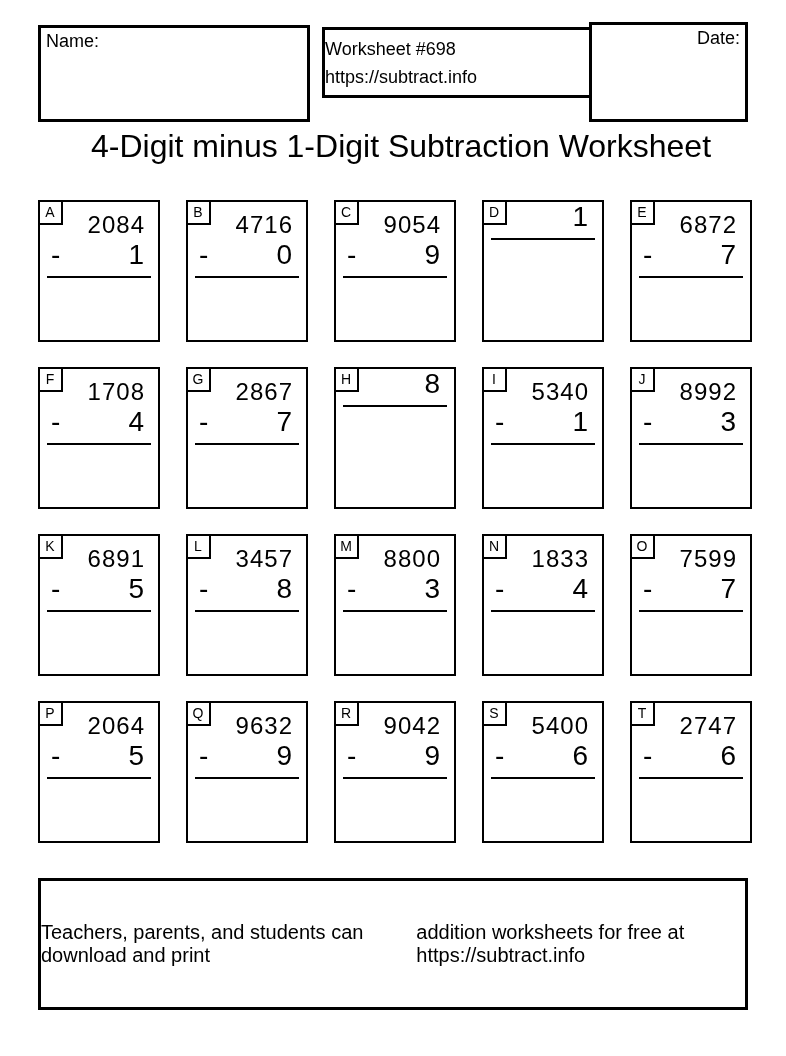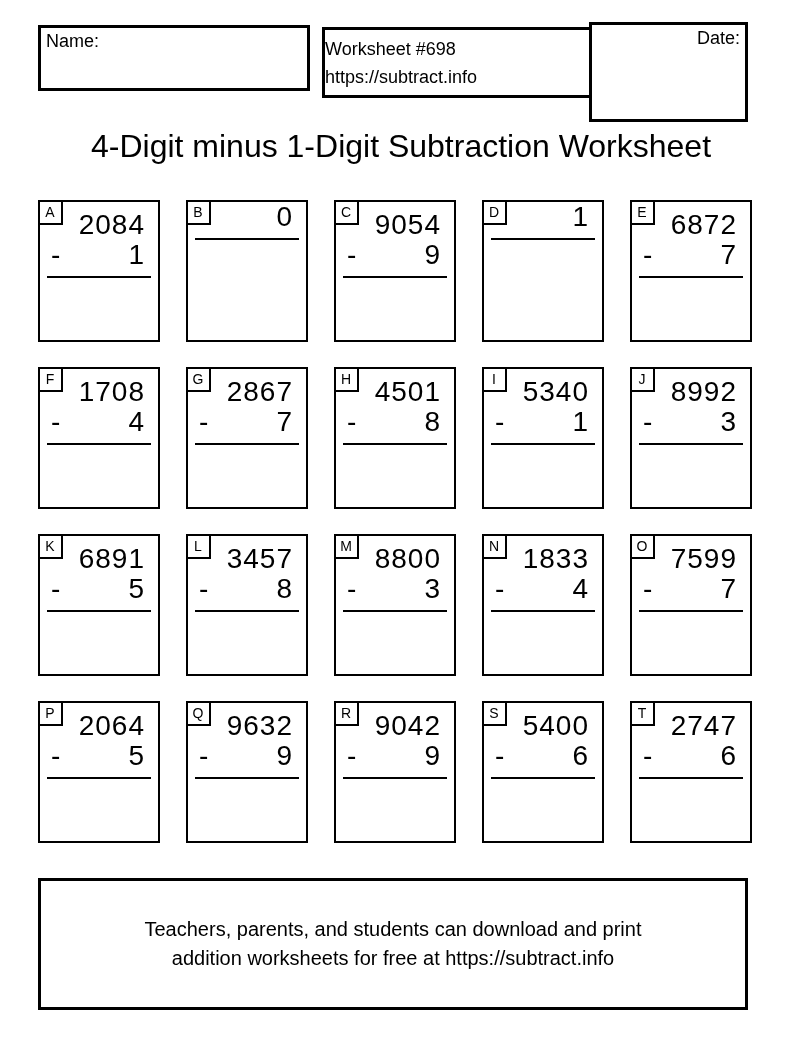--- a/index.html
+++ b/index.html
@@ -16,21 +16,21 @@
     overflow: hidden;
   }
 
   
   .hbox {
     position: absolute;
     border: 3px solid #000;
     box-sizing: border-box;
     background: #fff;
   }
-  #name-box  { left: 38px;  top: 25px; width: 272px; height: 66px; }
+  #name-box  { left: 38px;  top: 25px; width: 272px; height: 97px; }
   #date-box  { left: 589px; top: 22px; width: 159px; height: 100px; text-align: right; }
   #worksheet-box {
     left: 322px; top: 27px; width: 288px; height: 71px;
     display: flex; flex-direction: column;
     align-items: flex-start; justify-content: center;
     font-size: 18px; line-height: 28px;
   }
   .corner-label {
     font-size: 18px;
     padding: 3px 5px;
@@ -69,21 +69,21 @@
     border: 2.5px solid #000;
     box-sizing: content-box;
     background: #fff;
     display: flex; align-items: center; justify-content: center;
     font-size: 14px;
   }
   .minuend {
     margin-top: 8px;
     text-align: right;
     padding-right: 13px;
-    font-size: 28px;
+    font-size: 24px;
     line-height: 30px;
     letter-spacing: 1px;
   }
   .subrow {
     display: flex;
     justify-content: space-between;
     align-items: center;
     padding: 0 13px 0 11px;
     font-size: 28px;
     line-height: 30px;
@@ -99,21 +99,21 @@
     height: 52px;
   }
 
   
   #footer-box {
     position: absolute;
     left: 38px; top: 878px;
     width: 710px; height: 132px;
     border: 3px solid #000;
     box-sizing: border-box;
-    display: flex; flex-direction: column;
+    display: flex; flex-direction: row;
     align-items: center; justify-content: center;
     gap: 6px;
     font-size: 20px;
     background: #fff;
   }
 </style>
 </head>
 <body>
 
 <div id="name-box" class="hbox">
@@ -137,20 +137,21 @@
       <div class="minuend">2084</div>
       <div class="subrow">
         <span class="minus">-</span>
         <span class="subtrahend">1</span>
       </div>
       <div class="answer-line"></div>
       <div class="answer-space"></div>
     </div>
     <div class="card">
       <div class="badge">B</div>
+      <div class="minuend">4716</div>
       <div class="subrow">
         <span class="minus">-</span>
         <span class="subtrahend">0</span>
       </div>
       <div class="answer-line"></div>
       <div class="answer-space"></div>
     </div>
     <div class="card">
       <div class="badge">C</div>
       <div class="minuend">9054</div>
@@ -195,21 +196,20 @@
       <div class="minuend">2867</div>
       <div class="subrow">
         <span class="minus">-</span>
         <span class="subtrahend">7</span>
       </div>
       <div class="answer-line"></div>
       <div class="answer-space"></div>
     </div>
     <div class="card">
       <div class="badge">H</div>
-      <div class="minuend">4501</div>
       <div class="subrow">
         <span class="minus">-</span>
         <span class="subtrahend">8</span>
       </div>
       <div class="answer-line"></div>
       <div class="answer-space"></div>
     </div>
     <div class="card">
       <div class="badge">I</div>
       <div class="minuend">5340</div>

